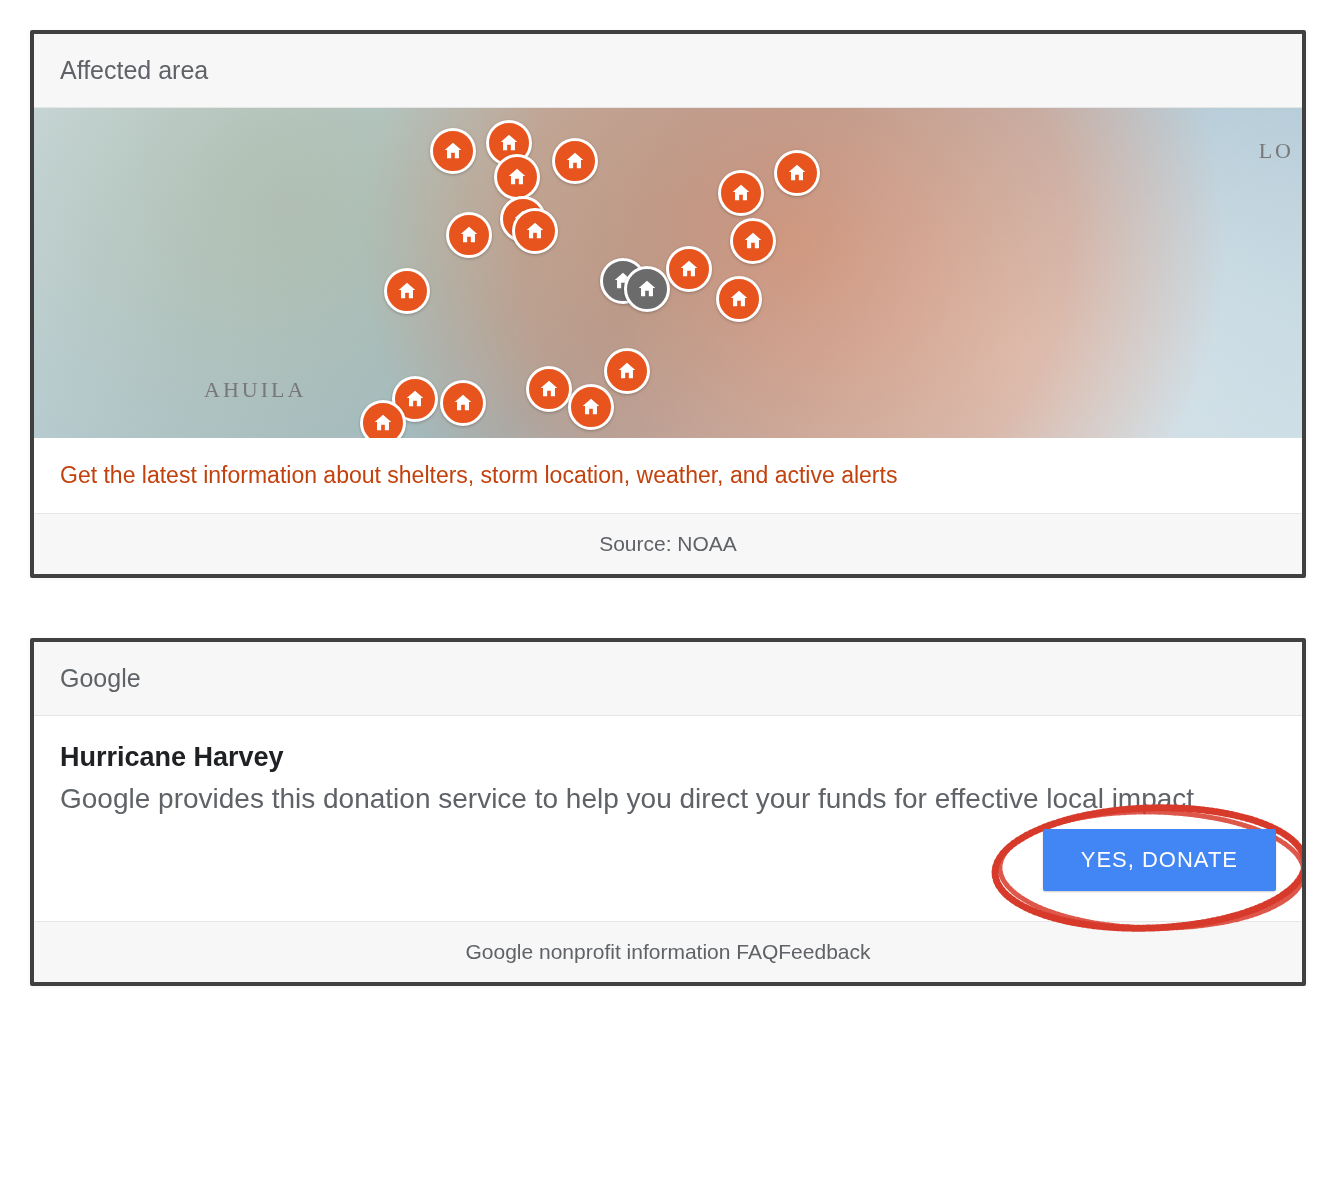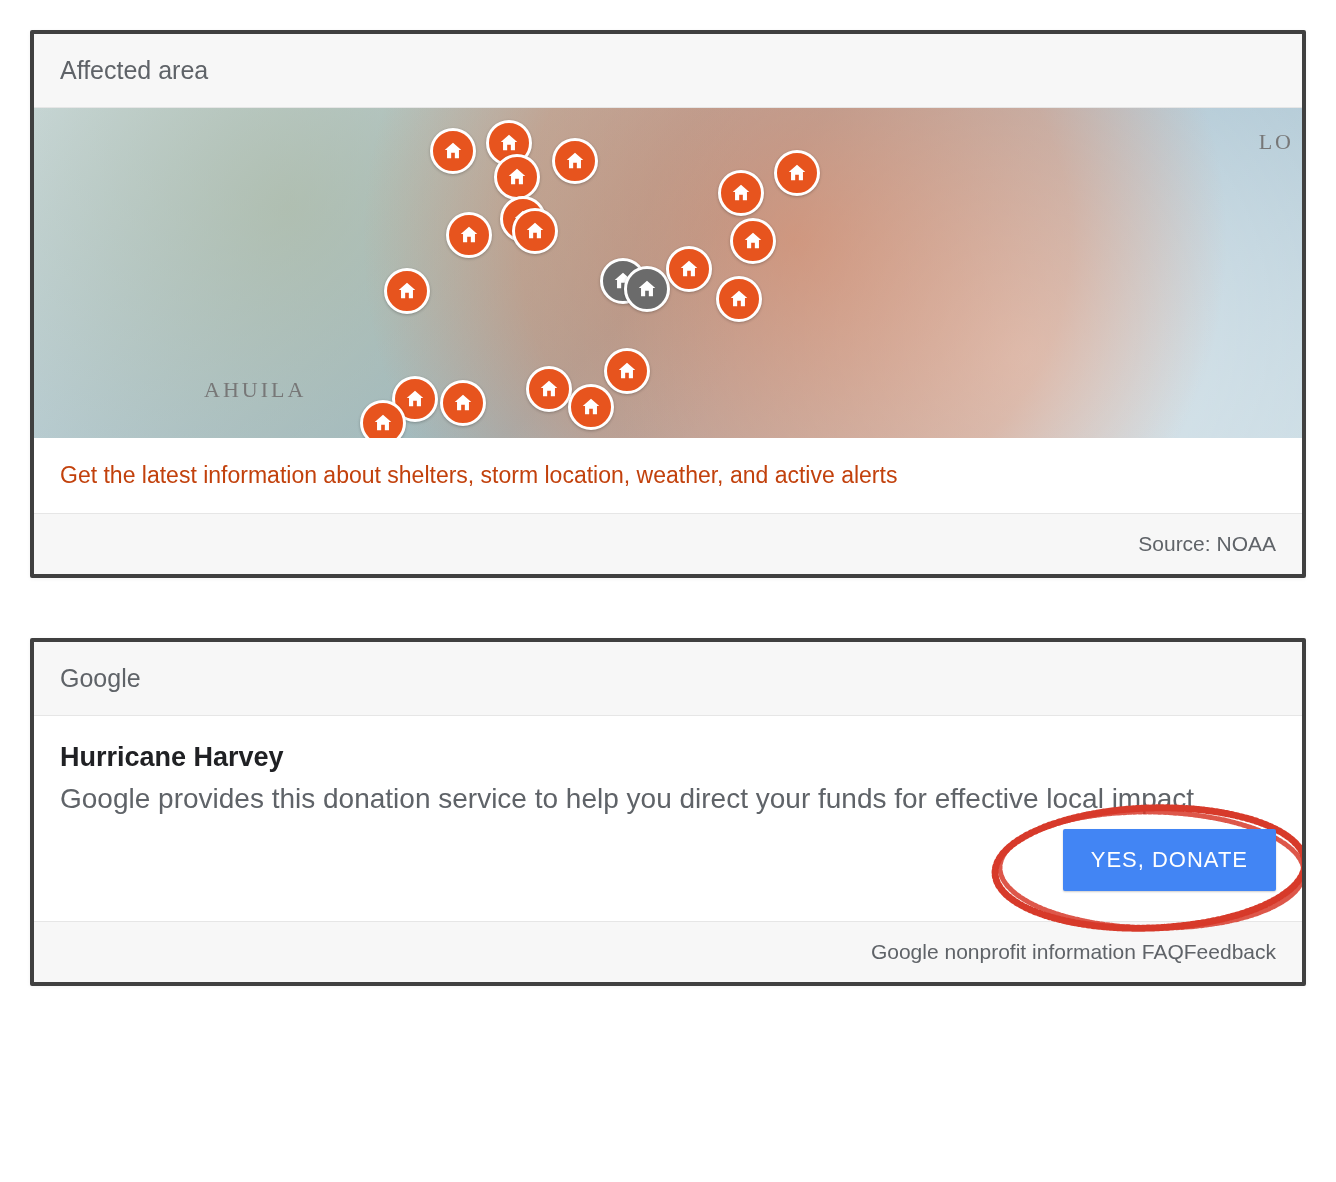--- a/index.html
+++ b/index.html
@@ -39,21 +39,21 @@
       radial-gradient(circle at 20% 30%, rgba(170,180,150,0.6) 0%, rgba(170,180,150,0.0) 45%),
       radial-gradient(circle at 78% 75%, rgba(255,255,255,0.5) 0%, rgba(255,255,255,0.0) 40%);
   }
   .map-area .label-ah {
     position: absolute;
     left: 170px; top: 245px;
     color: #777; font-size: 22px; letter-spacing: 3px; font-family: Georgia, serif; margin-top: 24px;
   }
   .map-area .label-lo {
     position: absolute;
-    right: 8px; top: 21px;
+    right: 8px; top: 30px;
     color: #777; font-size: 22px; letter-spacing: 3px; font-family: Georgia, serif;
   }
   .map-marker {
     position: absolute;
     width: 46px; height: 46px;
     border-radius: 50%;
     background: #e7541e;
     border: 3px solid #ffffff;
     display: flex; align-items: center; justify-content: center;
     box-shadow: 0 1px 3px rgba(0,0,0,0.25);
@@ -65,21 +65,21 @@
     font-size: 23px;
     color: #c2410c;
   }
   .card-footer {
     background: #f7f7f7;
     border-top: 1px solid #e6e6e6;
     padding: 18px 26px;
     font-size: 21px;
     color: #5f6368;
     display: flex;
-    justify-content: flex-end;
+    justify-content: center;
     align-items: center;
   }
   .donate-body {
     padding: 26px 26px 30px 26px;
   }
   .donate-title {
     font-size: 27px;
     color: #202124;
     font-weight: 700;
     margin-bottom: 10px;
@@ -93,21 +93,21 @@
     display: flex;
     justify-content: flex-end;
     position: relative;
   }
   .donate-btn {
     background: #4285f4;
     color: #ffffff;
     border: none;
     font-size: 22px;
     letter-spacing: 1px;
-    padding: 18px 28px;
+    padding: 18px 38px;
     cursor: pointer;
     border-radius: 2px;
     box-shadow: 0 1px 2px rgba(0,0,0,0.2);
     position: relative;
     z-index: 2;
   }
   .annot-circle {
     position: absolute;
     right: -44px;
     top: -36px;

